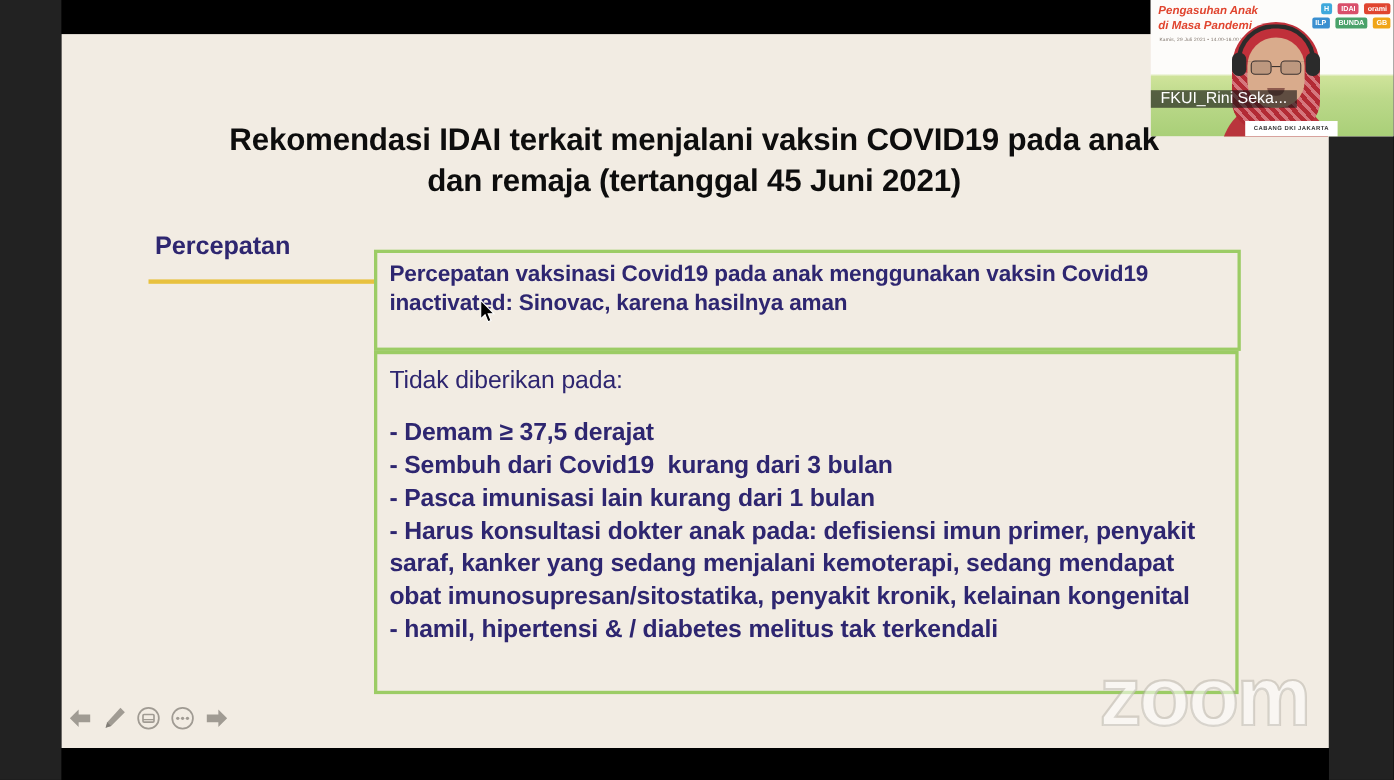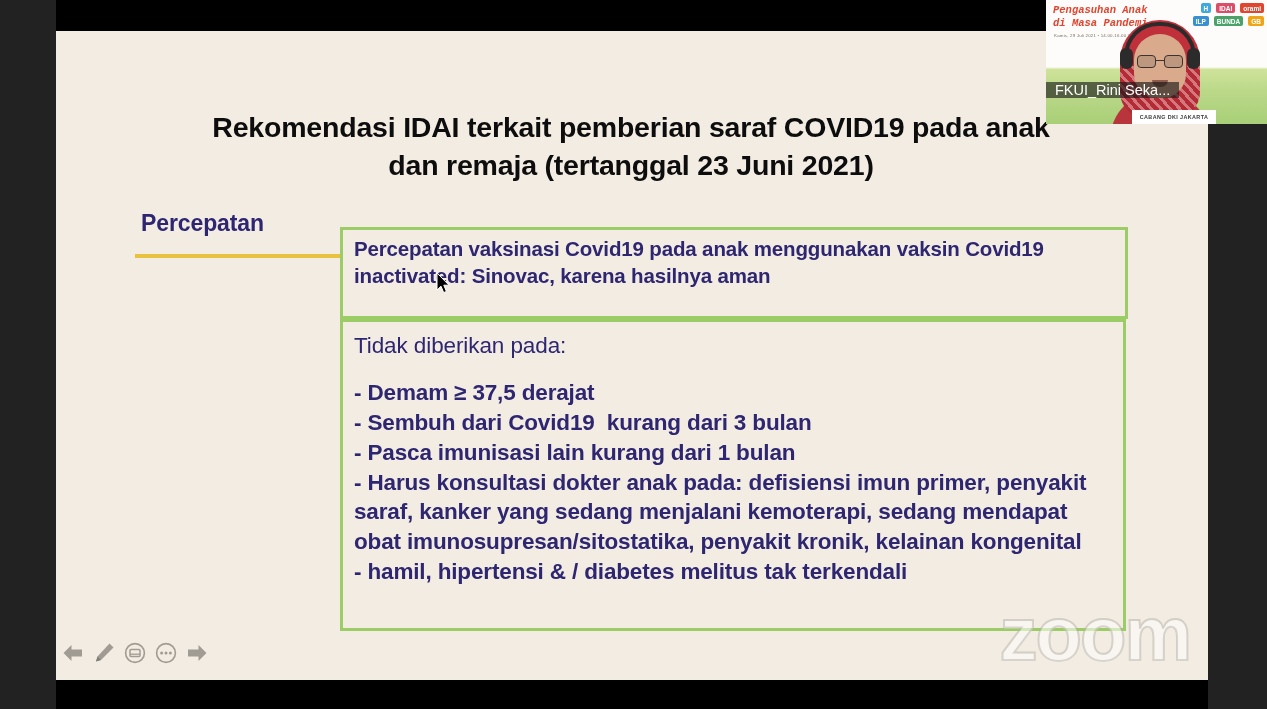--- a/index.html
+++ b/index.html
@@ -192,21 +192,21 @@
       linear-gradient(to bottom,
         #fdfcfa 0%, #fdfcfa 54%,
         #cfe39a 56%, #bcd98a 72%,
         #a9cf78 100%);
   }
   .vt-title {
     position: absolute;
     left: 7px;
     top: 4px;
     width: 120px;
-    font-family: Liberation Mono, monospace;
+    font-family: Liberation Sans, sans-serif;
     font-style: italic;
     font-weight: bold;
     font-size: 10.5px;
     line-height: 1.25;
     color: #e0452f;
     text-align: left;
   }
   .vt-subtitle {
     position: absolute;
     left: 8px;
@@ -392,22 +392,22 @@
 <div id="zoom-app">
 
   <div class="chrome-left"></div>
   <div class="chrome-right"></div>
   <div class="chrome-top"></div>
   <div class="chrome-bottom"></div>
 
   <div class="slide">
 
     <div class="slide-title">
-      <div>Rekomendasi IDAI terkait pemberian saraf COVID19 pada anak</div>
-      <div>dan remaja (tertanggal 23 Juni 2021)</div>
+      <div>Rekomendasi IDAI terkait menjalani vaksin COVID19 pada anak</div>
+      <div>dan remaja (tertanggal 45 Juni 2021)</div>
     </div>
 
     <div class="gold-rule"></div>
 
     <div class="rekom-label">Percepatan</div>
 
     <div class="green-box box-recommendation">
       <div class="rec-text">Percepatan vaksinasi Covid19 pada anak menggunakan vaksin Covid19 inactivated: Sinovac, karena hasilnya aman</div>
     </div>
 

